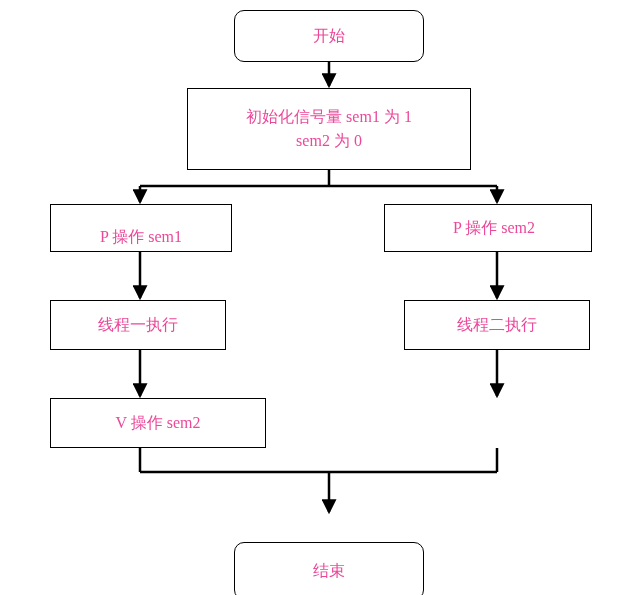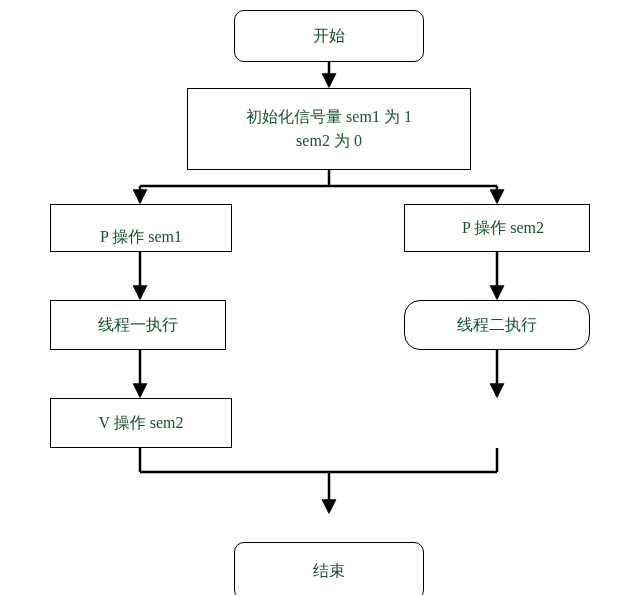--- a/index.html
+++ b/index.html
@@ -19,21 +19,21 @@
   }
   .node {
     position: absolute;
     box-sizing: border-box;
     border: 1.5px solid #000000;
     background: #ffffff;
     display: flex;
     align-items: center;
     justify-content: center;
     text-align: center;
-    color: #14532d;
+    color: #ec4899;
     font-size: 16px;
     line-height: 1.5;
     padding: 2px 4px;
   }
   .node.terminator {
     border-radius: 10px;
   }
   .node .label {
     display: block;
     white-space: pre-line;
@@ -84,33 +84,33 @@
 
   <div class="node" style="left:187px; top:88px; width:284px; height:82px;justify-content:center;">
     <span class="label">初始化信号量 sem1 为 1
 sem2 为 0</span>
   </div>
 
   <div class="node" style="left:50px; top:204px; width:182px; height:48px;align-items:flex-end;">
     <span class="label">P 操作 sem1</span>
   </div>
 
-  <div class="node" style="left:404px; top:204px; width:186px; height:48px;padding-left:16px;">
+  <div class="node" style="left:384px; top:204px; width:208px; height:48px;padding-left:16px;">
     <span class="label">P 操作 sem2</span>
   </div>
 
   <div class="node" style="left:50px; top:300px; width:176px; height:50px;">
     <span class="label">线程一执行</span>
   </div>
 
-  <div class="node" style="left:404px; top:300px; width:186px; height:50px;border-radius:16px;">
+  <div class="node" style="left:404px; top:300px; width:186px; height:50px;">
     <span class="label">线程二执行</span>
   </div>
 
-  <div class="node" style="left:50px; top:398px; width:182px; height:50px;">
+  <div class="node" style="left:50px; top:398px; width:216px; height:50px;">
     <span class="label">V 操作 sem2</span>
   </div>
 
 
   <div class="node terminator" style="left:234px; top:542px; width:190px; height:58px;">
     <span class="label">结束</span>
   </div>
 
 </div>
 

